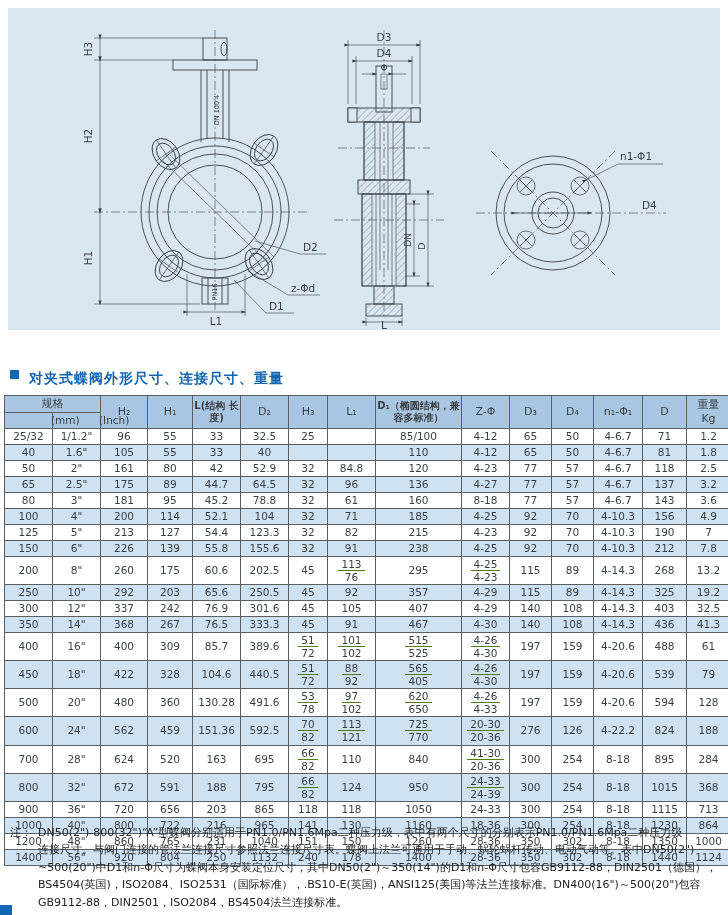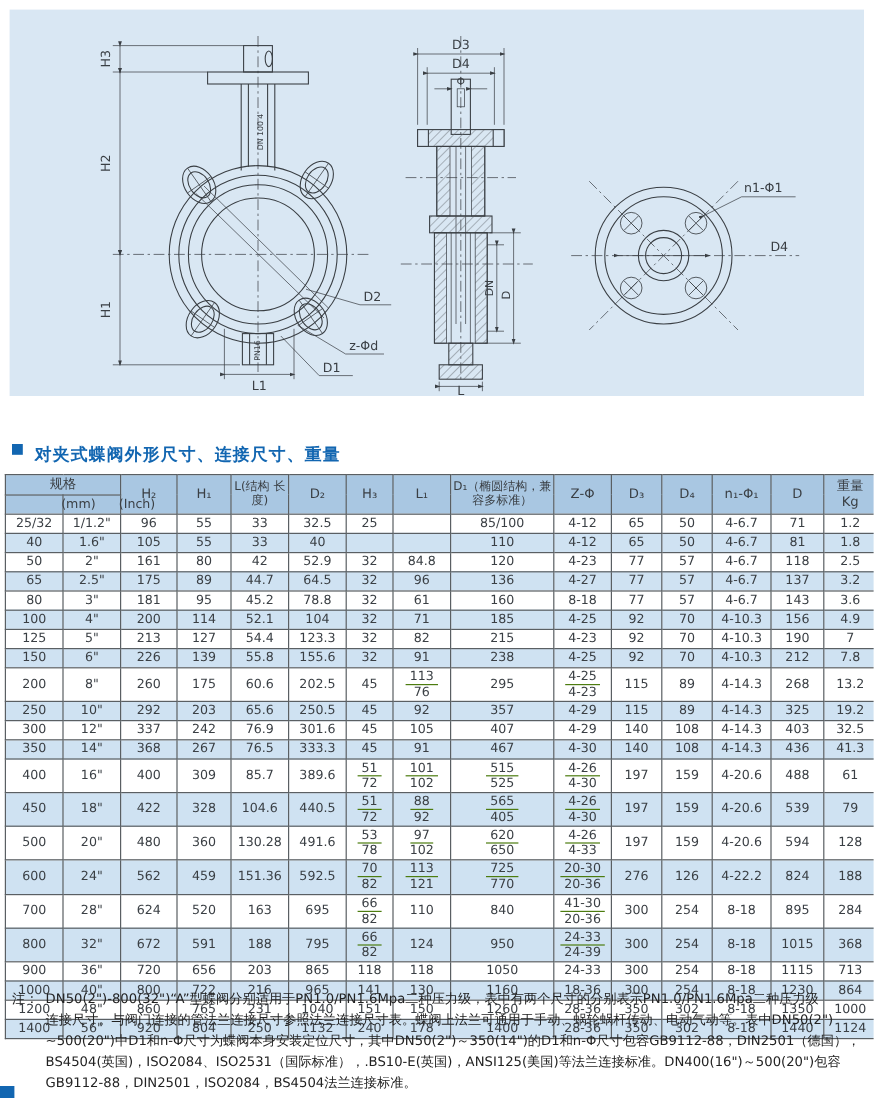--- a/index.html
+++ b/index.html
@@ -8,21 +8,21 @@
   .drawing-area svg{display:block;}
   .section-title{position:absolute;left:10px;top:370px;display:flex;align-items:flex-start;gap:10px;}
   .bullet{width:9px;height:9px;background:#1266b1;}
   .title-text{font-size:14px;font-weight:bold;color:#1266b1;letter-spacing:1px;}
   .tbl-wrap{position:absolute;left:4px;top:395px;width:712px;}
   table{border-collapse:collapse;width:712px;table-layout:fixed;font-size:10.5px;color:#3a3f44;}
   th,td{border:1px solid #5a5f63;text-align:center;padding:0 1px;line-height:1.25;}
   table{border:1.5px solid #333;}
   thead th{background:#a9c7e2;font-weight:normal;font-size:11px;padding:1px 0;}
   thead tr.sub th{font-size:10.5px;padding-left:46px;}
-  th.small{font-size:10px;line-height:1.15;}
+  th.small{font-size:10px;line-height:1.15;font-weight:bold;}
   th.pre{white-space:pre-line;}
   tbody td{height:15px;}
   tbody tr.alt td{background:#cfe2f2;}
   td.stacked{padding:1px 0;}
   .frac-top,.frac-bot{display:block;line-height:1.15;width:-moz-fit-content;width:fit-content;margin:0 auto;padding:0 3px;}
   .frac-top{border-bottom:1px solid #4d7c0f;}
   .note{position:absolute;left:10px;top:824px;width:712px;display:flex;font-size:11px;line-height:1.58;color:#222;}
   .note-label{flex:0 0 28px;white-space:nowrap;}
   .note-body{white-space:pre-line;flex:1;}
   .corner-mark{position:absolute;left:0px;top:905px;width:12px;height:10px;background:#1266b1;}

